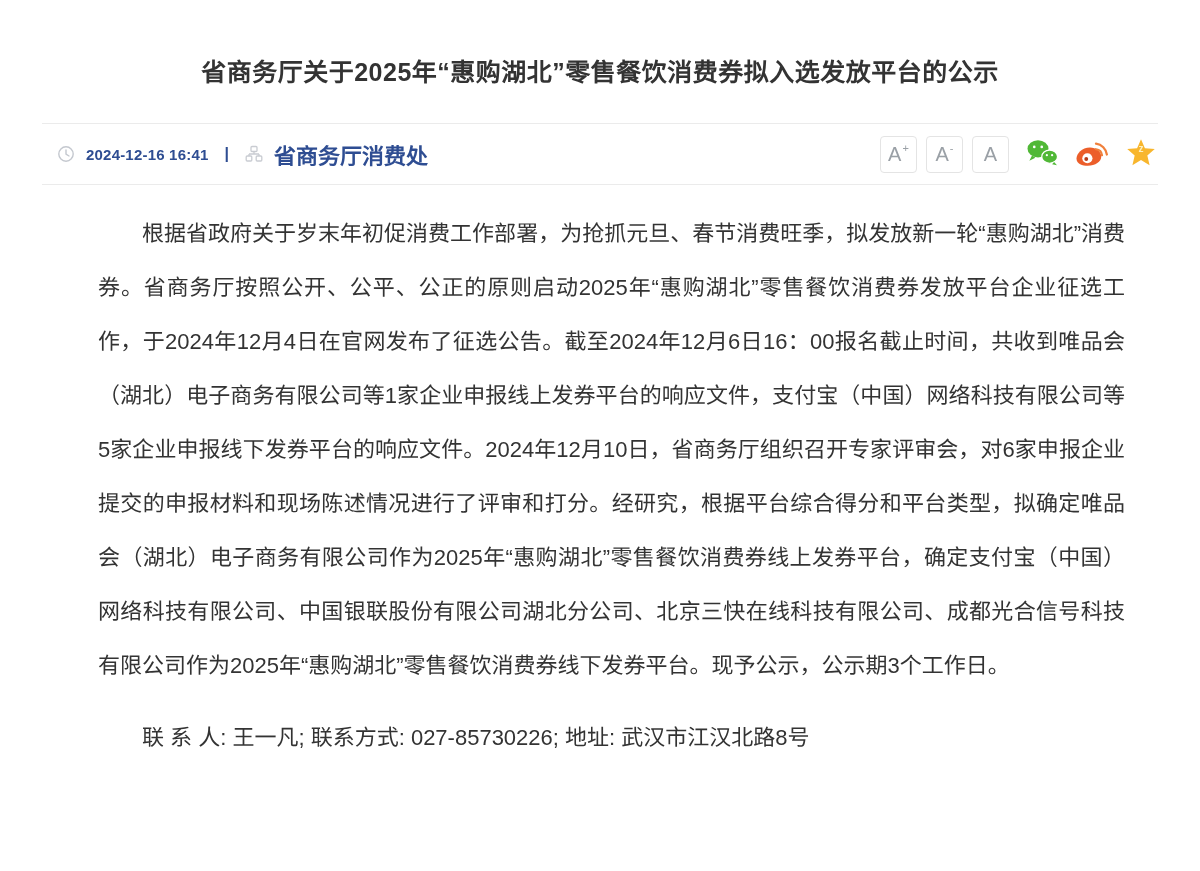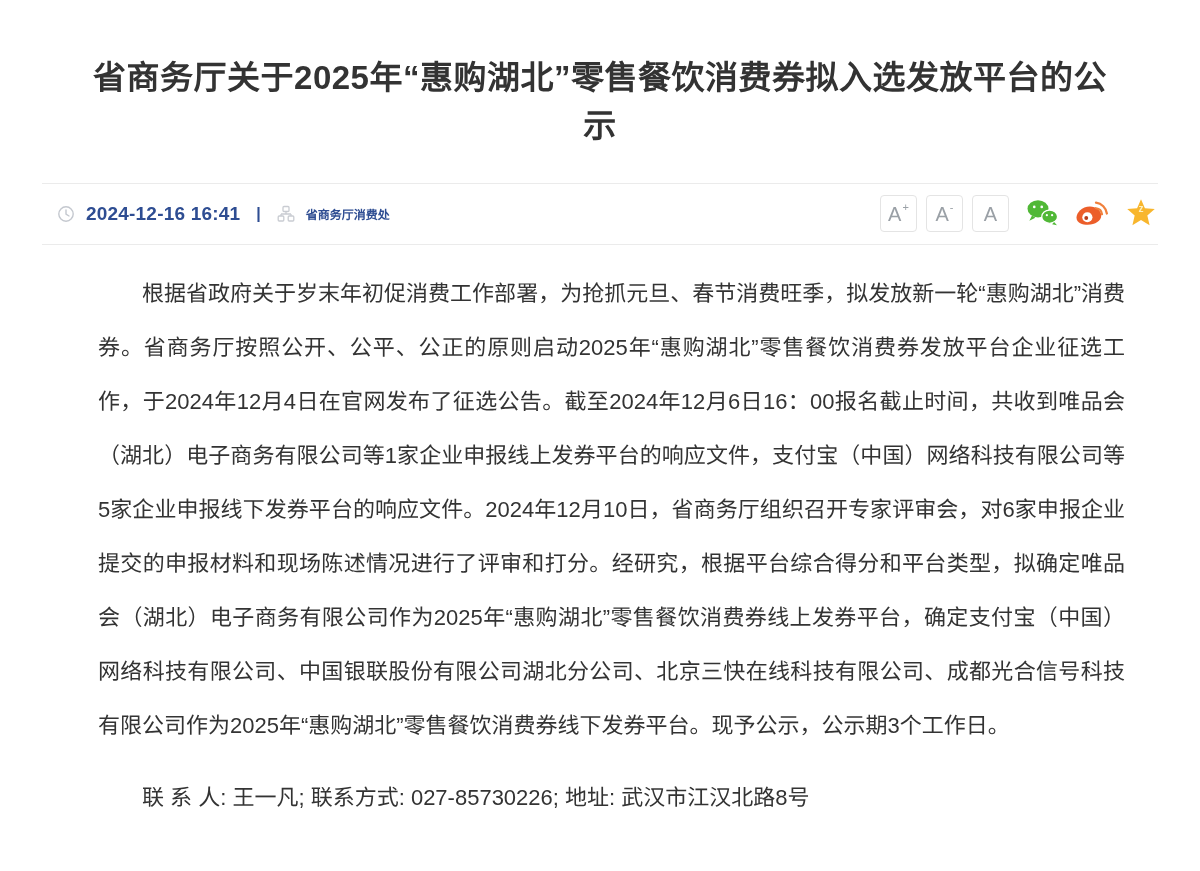--- a/index.html
+++ b/index.html
@@ -13,21 +13,21 @@
     min-height: 871px;
     margin: 0 auto;
     background: #ffffff;
     padding: 0 42px 8px 42px;
   }
   
   .article-title {
     margin: 0;
     padding: 54px 40px 0 40px;
     text-align: center;
-    font-size: 33px;
+    font-size: 25px;
     font-weight: 700;
     color: #333333;
     line-height: 1.45;
     letter-spacing: 0.5px;
   }
   
   .meta-bar {
     margin-top: 33px;
     border-top: 1px solid #ebebeb;
     border-bottom: 1px solid #ebebeb;
@@ -35,34 +35,34 @@
     display: flex;
     align-items: center;
     justify-content: space-between;
     padding: 0 2px 0 15px;
   }
   .meta-left { display: flex; align-items: center; }
   .meta-icon { display: inline-flex; align-items: center; }
   .meta-date {
     margin-left: 11px;
     color: #2e4d92;
-    font-size: 19px;
+    font-size: 15px;
     font-weight: 600;
     letter-spacing: 0.2px;
   }
   .meta-sep {
     margin: 0 16px;
     color: #2e4d92;
     font-weight: 700;
     font-size: 16px;
   }
   .meta-source {
     margin-left: 11px;
     color: #2e4d92;
-    font-size: 12px;
+    font-size: 22px;
     font-weight: 600;
     text-decoration: none;
     cursor: pointer;
   }
   .meta-right { display: flex; align-items: center; }
   .font-btn {
     width: 37px; height: 37px;
     margin-left: 9px;
     border: 1px solid #e4e4e4;
     border-radius: 4px;

